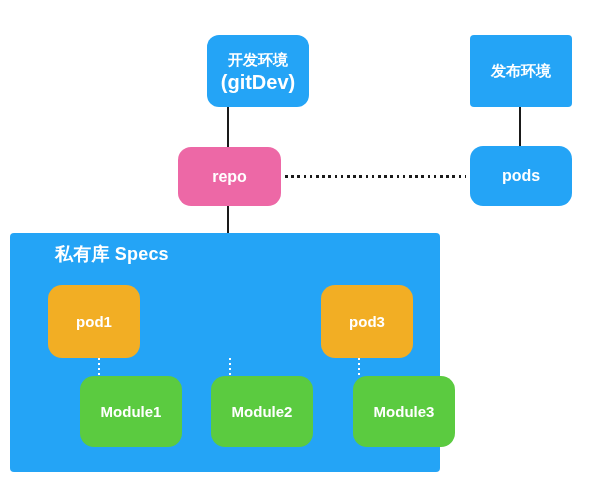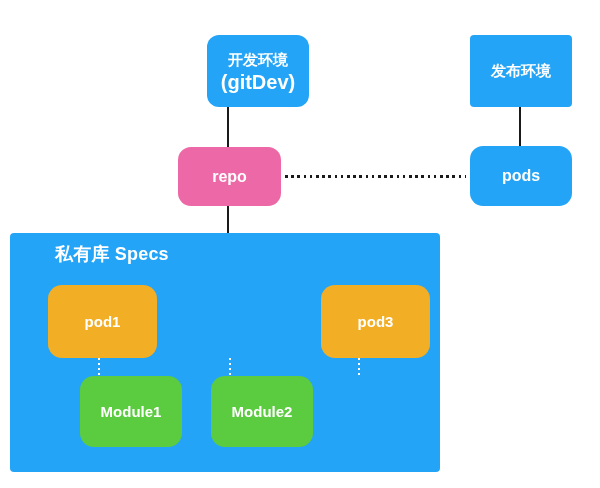--- a/index.html
+++ b/index.html
@@ -47,21 +47,21 @@
   
   .repo{left:178px;top:147px;width:103px;height:59px;}
   .pods{left:470px;top:146px;width:102px;height:60px;}
   
   .c-dev-repo{left:227px;top:107px;height:41px;}
   .c-release-pods{left:519px;top:107px;height:40px;}
   .c-repo-pods{left:285px;top:175px;width:181px;}
   .c-repo-specs{left:227px;top:206px;height:28px;}
   
   .col1{left:38px;} .col2{left:169px;} .col3{left:311px;}
-  .pod-row{top:52px;width:109px;height:73px;}
+  .pod-row{top:52px;width:92px;height:73px;}
   .module-row{top:143px;width:102px;height:71px;}
   .pm-dots{top:125px;height:18px;}
   .pm1{left:88px;} .pm2{left:219px;} .pm3{left:348px;}
 </style>
 </head>
 <body>
 
 <div class="stage">
 
   <div class="node blue dev-env">
@@ -97,15 +97,18 @@
     <div class="vdots-white pm-dots pm1"></div>
     <div class="vdots-white pm-dots pm2"></div>
     <div class="vdots-white pm-dots pm3"></div>
 
     <div class="node green module-row col1">
       <div class="cell-label">Module1</div>
     </div>
     <div class="node green module-row col2">
       <div class="cell-label">Module2</div>
     </div>
+    <div class="node green module-row col3">
+      <div class="cell-label">Module3</div>
+    </div>
   </div>
 
 </div>
 
 </body></html>

